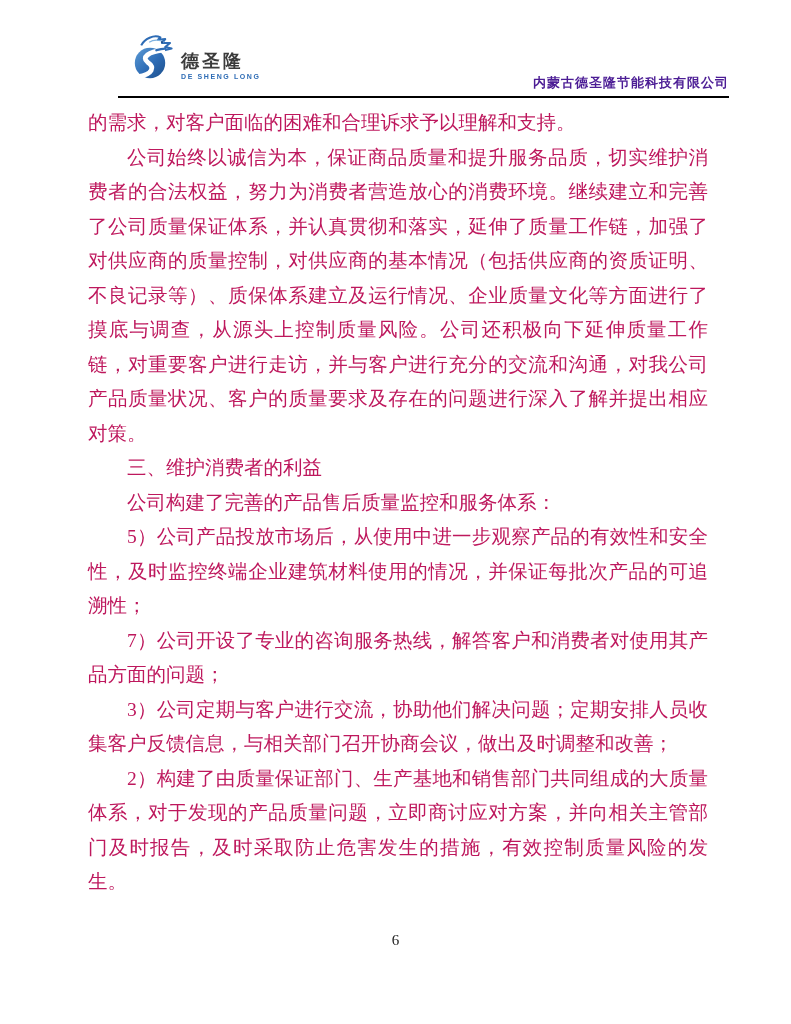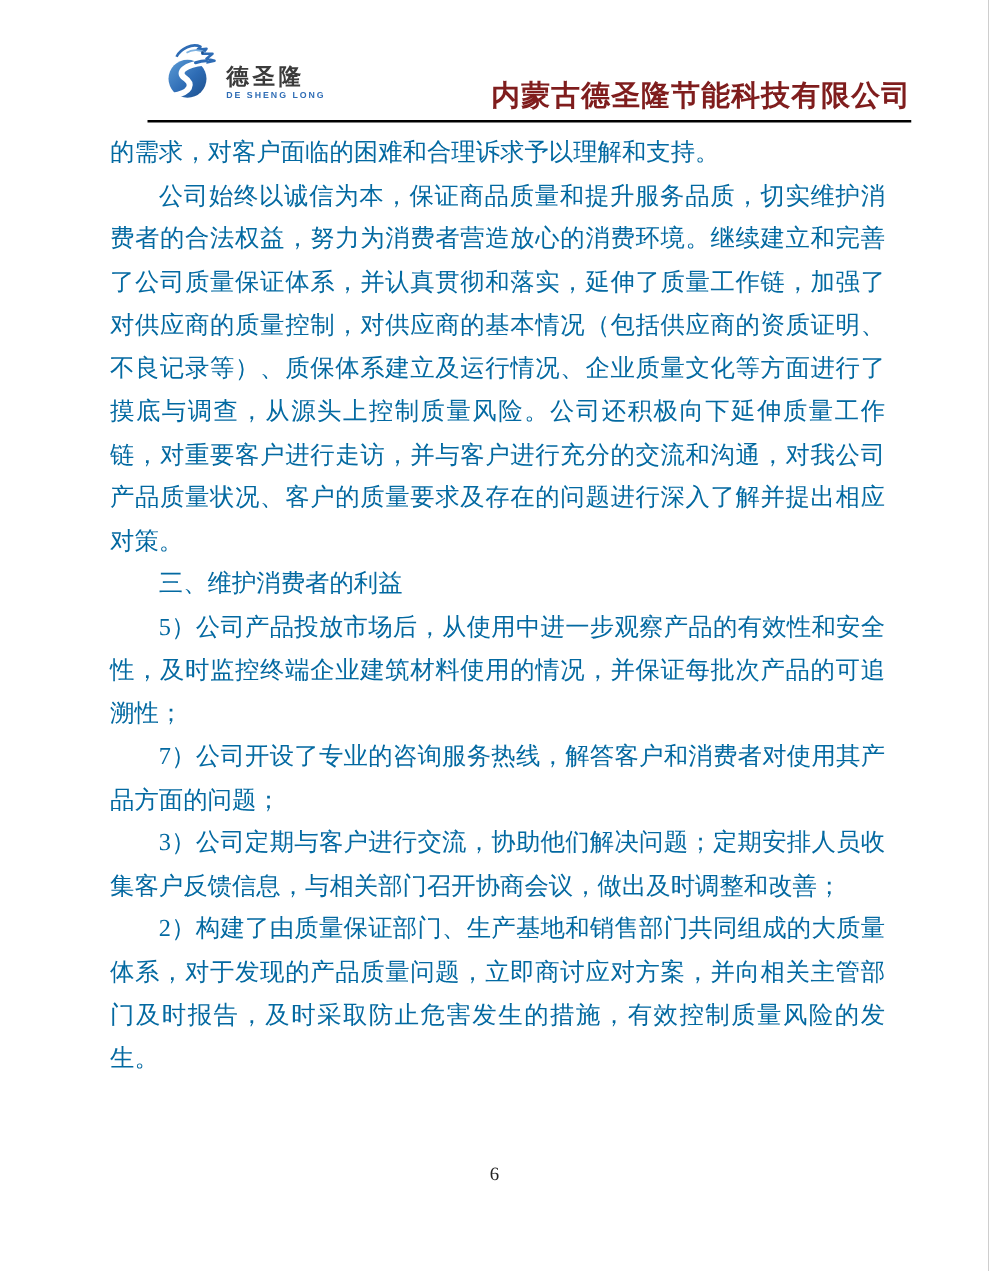--- a/index.html
+++ b/index.html
@@ -50,38 +50,38 @@
     font-weight: bold;
     color: #2e6cb5;
     letter-spacing: 1.6px;
     margin-top: 3px;
     font-family: "Liberation Sans", "DejaVu Sans", sans-serif;
   }
   .company-name {
     position: absolute;
     right: 0;
     bottom: 4px;
-    font-size: 23px;
+    font-size: 13px;
     font-weight: bold;
     letter-spacing: 1px;
-    color: #7f1d1d;
+    color: #4c1d95;
     white-space: nowrap;
   }
 
   
   .doc-body {
     position: absolute;
     left: 88px;
     top: 106px;
     width: 620px;
     font-size: 19.5px;
     line-height: 34.5px;
     text-align: justify;
     text-justify: inter-ideograph;
-    color: #0369a1;
+    color: #be185d;
   }
   .doc-body p { margin: 0; }
   .doc-body p.indent { text-indent: 2em; }
 
   
   .footer {
     position: absolute;
     left: 0;
     top: 932px;
     width: 100%;
@@ -120,20 +120,21 @@
         <span class="logo-en">DE SHENG LONG</span>
       </div>
     </div>
     <div class="company-name">内蒙古德圣隆节能科技有限公司</div>
   </div>
 
   <div class="doc-body">
       <p class="">的需求，对客户面临的困难和合理诉求予以理解和支持。</p>
       <p class="indent">公司始终以诚信为本，保证商品质量和提升服务品质，切实维护消费者的合法权益，努力为消费者营造放心的消费环境。继续建立和完善了公司质量保证体系，并认真贯彻和落实，延伸了质量工作链，加强了对供应商的质量控制，对供应商的基本情况（包括供应商的资质证明、不良记录等）、质保体系建立及运行情况、企业质量文化等方面进行了摸底与调查，从源头上控制质量风险。公司还积极向下延伸质量工作链，对重要客户进行走访，并与客户进行充分的交流和沟通，对我公司产品质量状况、客户的质量要求及存在的问题进行深入了解并提出相应对策。</p>
       <p class="indent">三、维护消费者的利益</p>
+      <p class="indent">公司构建了完善的产品售后质量监控和服务体系：</p>
       <p class="indent">5）公司产品投放市场后，从使用中进一步观察产品的有效性和安全性，及时监控终端企业建筑材料使用的情况，并保证每批次产品的可追溯性；</p>
       <p class="indent">7）公司开设了专业的咨询服务热线，解答客户和消费者对使用其产品方面的问题；</p>
       <p class="indent">3）公司定期与客户进行交流，协助他们解决问题；定期安排人员收集客户反馈信息，与相关部门召开协商会议，做出及时调整和改善；</p>
       <p class="indent">2）构建了由质量保证部门、生产基地和销售部门共同组成的大质量体系，对于发现的产品质量问题，立即商讨应对方案，并向相关主管部门及时报告，及时采取防止危害发生的措施，有效控制质量风险的发生。</p>
     </div>
 
   <div class="footer">
     <span>6</span>
   </div>
 

